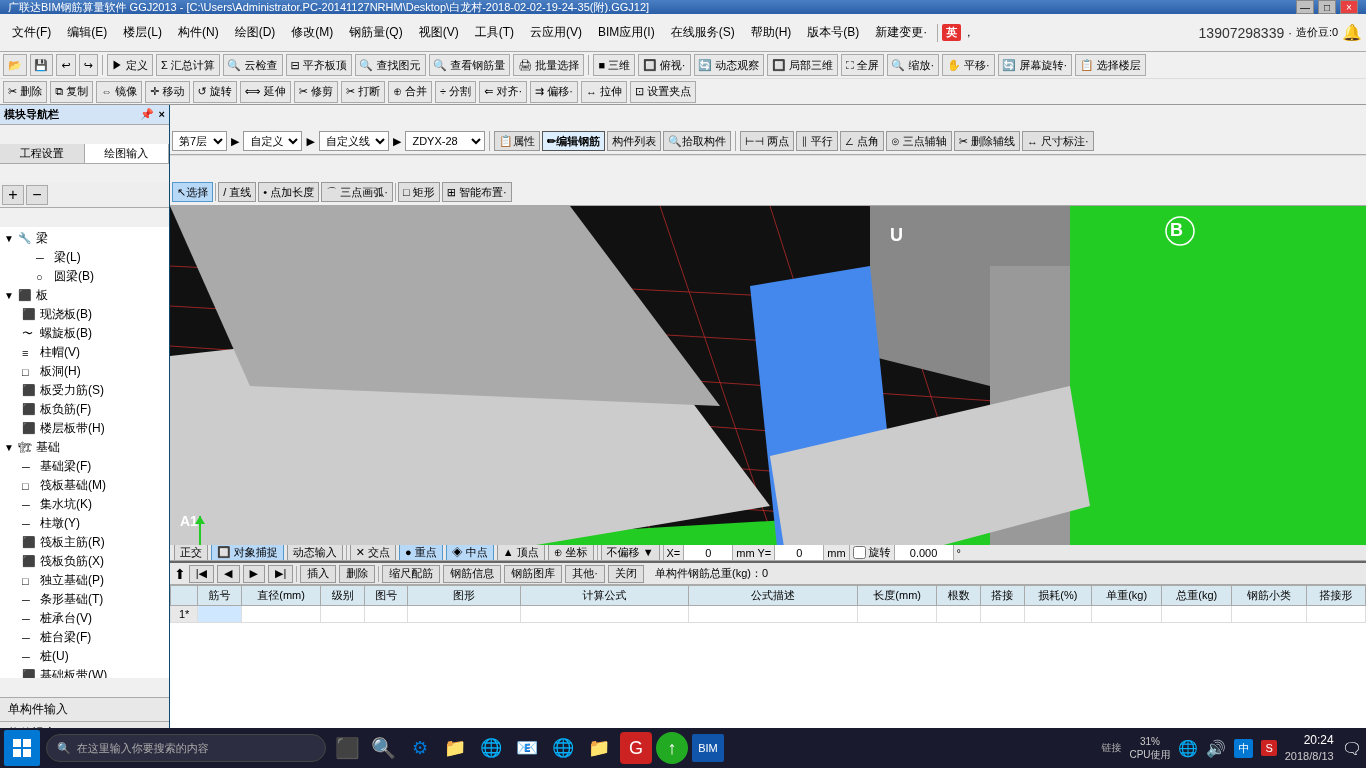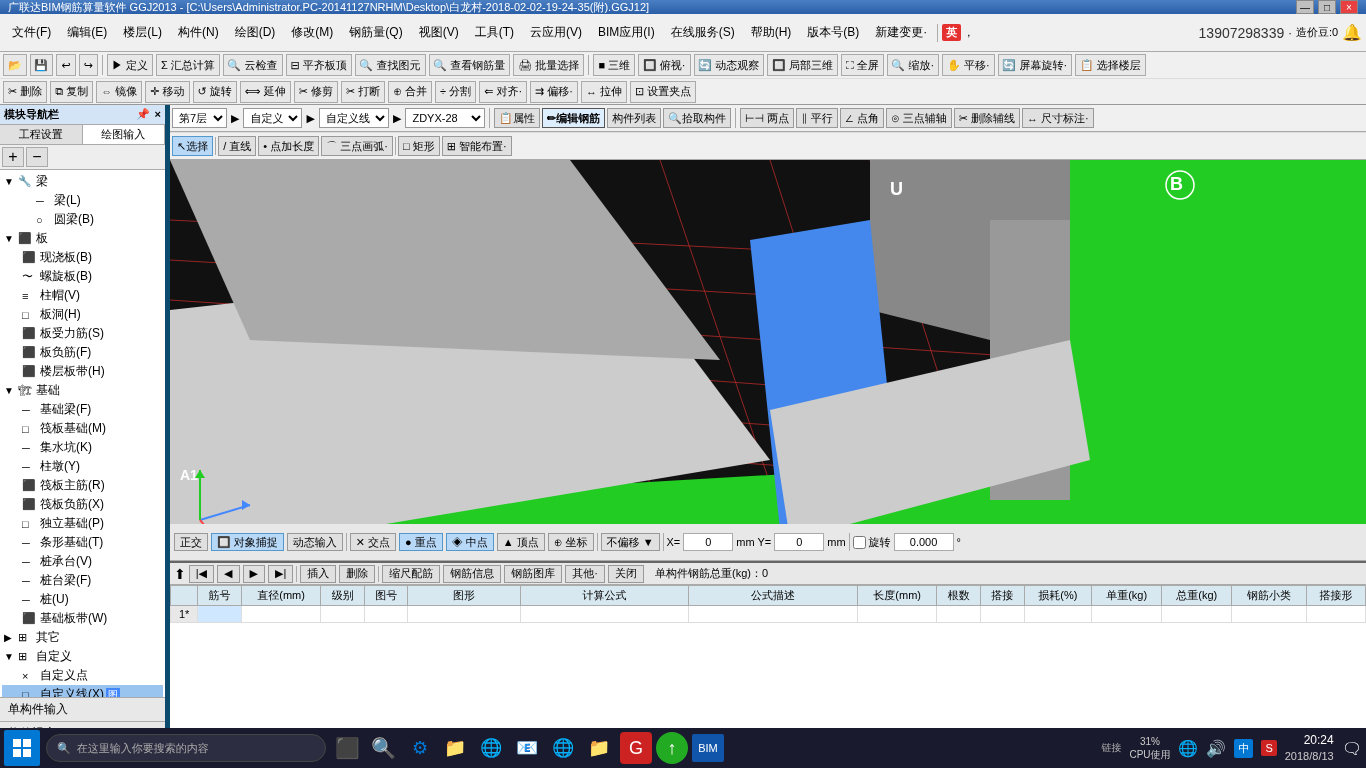--- a/index.html
+++ b/index.html
@@ -52,24 +52,25 @@
       font-size: 11px;
       white-space: nowrap;
     }
     .tb-separator { width: 1px; height: 20px; background: #aaa; margin: 0 2px; }
 
     
     .side-panel {
       width: 170px;
       min-width: 170px;
       background: #f0f0f0;
-      border-right: 5px solid #0c4a6e;
+      border-right: 1px solid #0c4a6e;
       display: flex;
       flex-direction: column;
       overflow: hidden;
+      gap: 19px;
     }
     .side-panel-header {
       background: #d4e4f7;
       border-bottom: 1px solid #aaa;
       padding: 2px 4px;
       font-size: 11px;
       font-weight: bold;
       display: flex;
       justify-content: space-between;
       align-items: center;
@@ -130,20 +131,21 @@
       border-bottom: 1px solid #aaa;
       padding: 1px 2px;
     }
     .main-toolbar-row {
       display: flex;
       align-items: center;
       height: 24px;
       gap: 2px;
       flex-wrap: nowrap;
       overflow: hidden;
+      margin-top: 23px;
     }
     .mt-btn {
       height: 20px;
       padding: 0 4px;
       background: #e0e0e0;
       border: 1px solid #999;
       cursor: pointer;
       font-size: 11px;
       white-space: nowrap;
       display: inline-flex;
@@ -196,21 +198,21 @@
     .data-table td {
       border: 1px solid #ddd;
       padding: 2px 4px;
       white-space: nowrap;
     }
     .data-table tr:nth-child(even) td { background: #f5f9ff; }
     .row-number { background: #e8e8e8; text-align: center; }
 
     
     .snap-toolbar {
-      height: 37px;
+      height: 16px;
       background: #e8e8e8;
       border-bottom: 1px solid #aaa;
       display: flex;
       align-items: center;
       padding: 0 4px;
       gap: 3px;
       font-size: 11px;
       flex-wrap: nowrap;
       overflow: hidden;
     }

